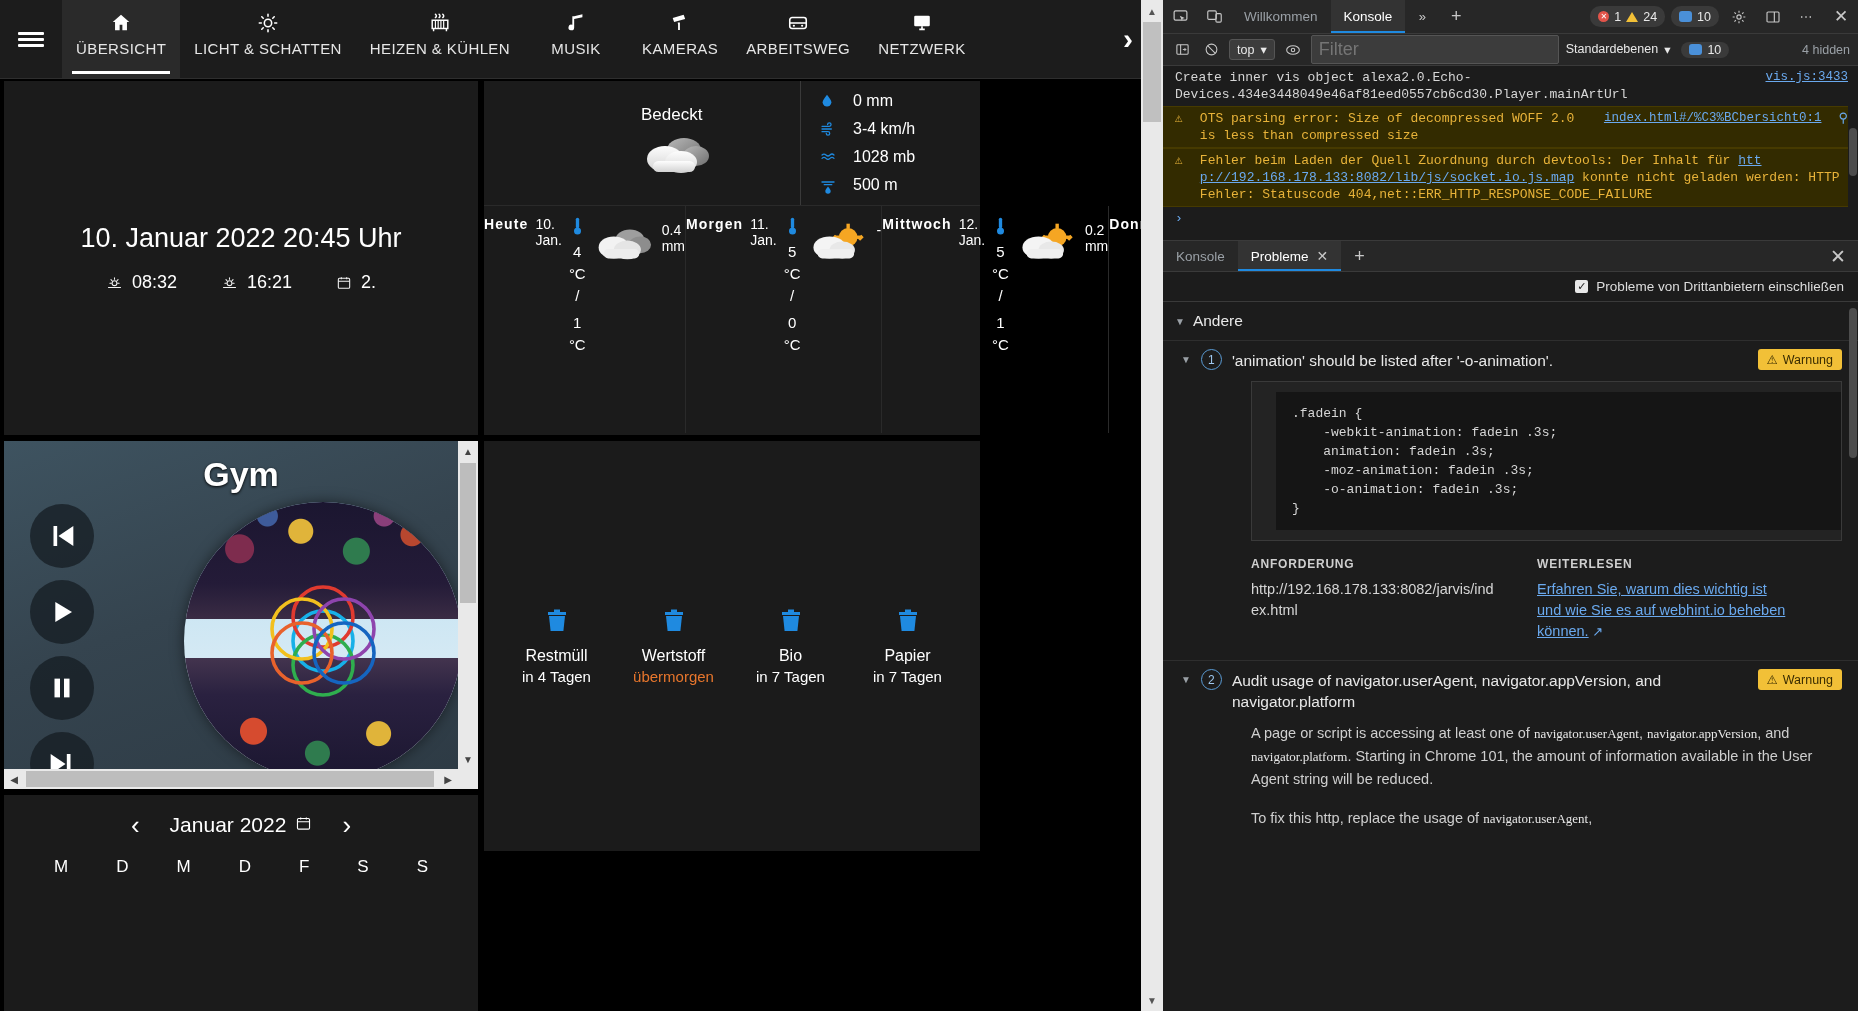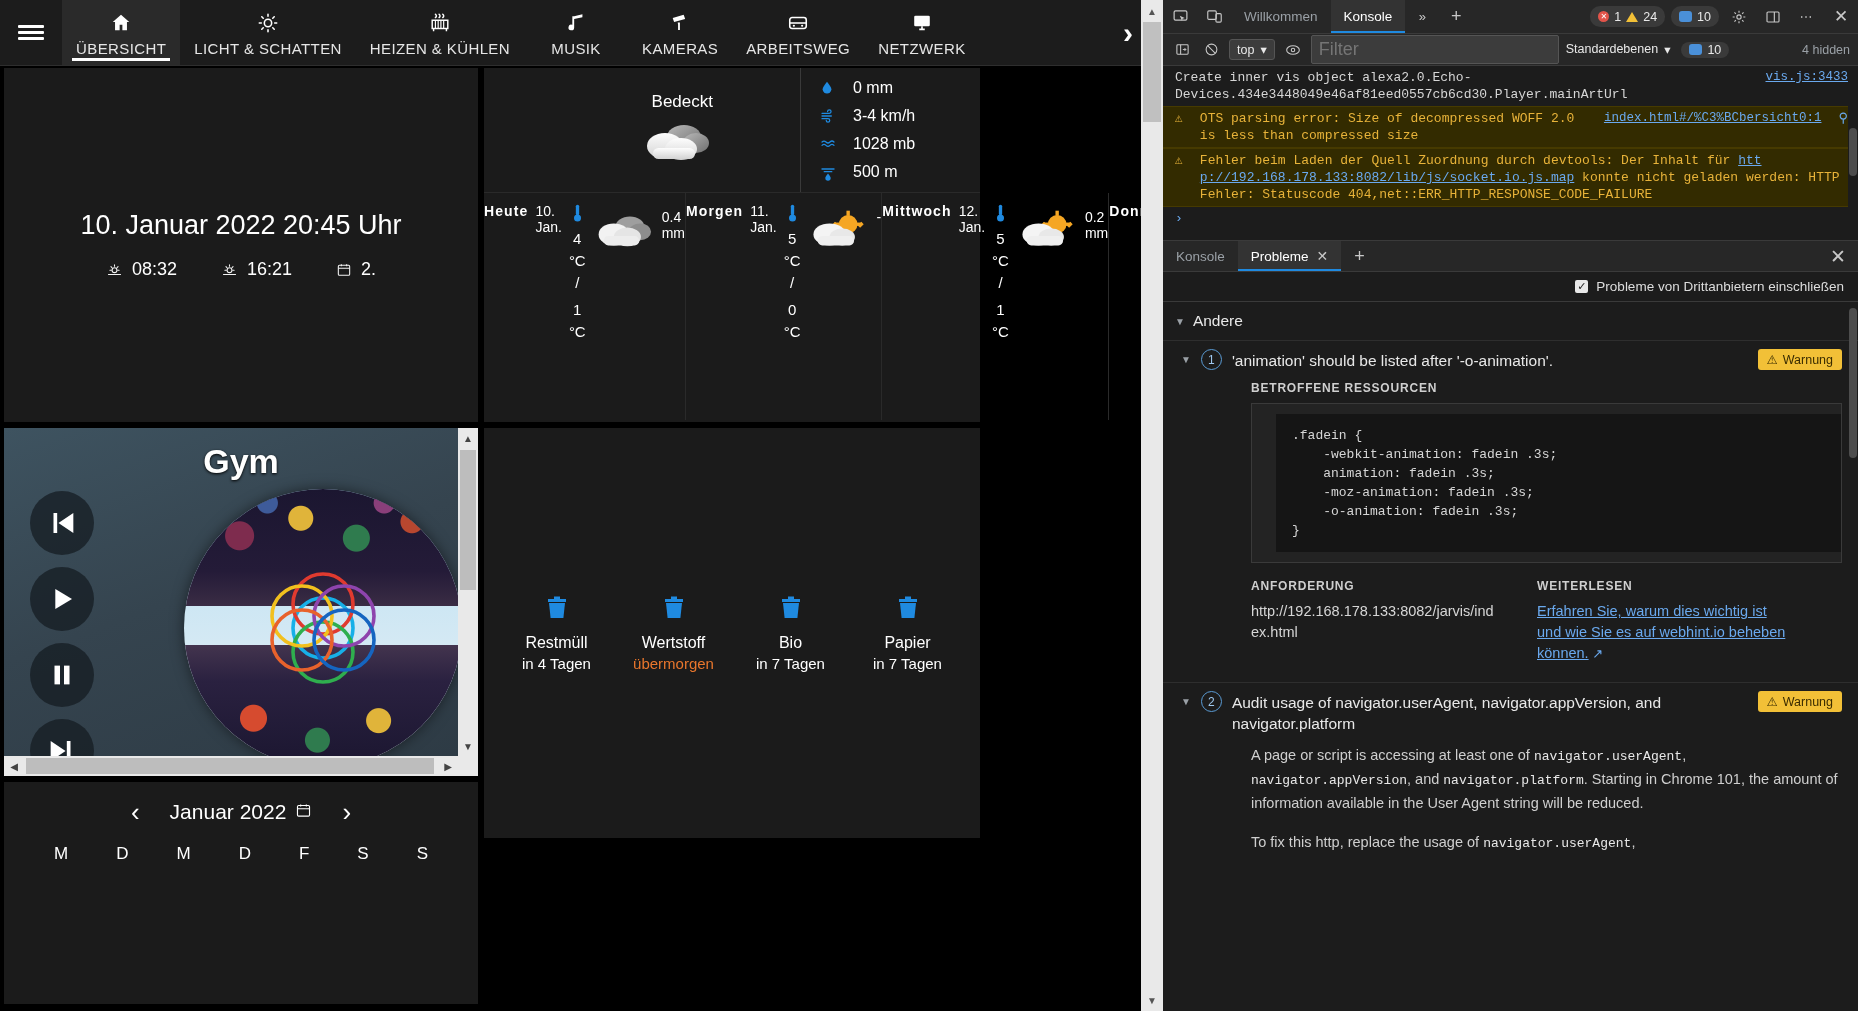--- a/index.html
+++ b/index.html
@@ -9,21 +9,21 @@
     font-family: "Liberation Sans", sans-serif;
     overflow: hidden;
   }
   .screen { position: relative; width: 1858px; height: 1011px; display: flex; }
 
   
   .vis { width: 1163px; height: 1011px; background: #000; position: relative; overflow: hidden; }
 
   
   .navbar {
-    height: 66px; background: #1c1c1c; display: flex; align-items: stretch;
+    height: 79px; background: #1c1c1c; display: flex; align-items: stretch;
     border-bottom: 1px solid #2e2e2e; position: relative;
   }
   .burger { width: 62px; display: flex; align-items: center; justify-content: center; cursor: pointer; }
   .burger span { display:block; width: 26px; height: 3px; background: #fff; margin: 3px 0; border-radius: 1px; }
   .navitem {
     min-width: 104px; padding: 8px 14px 0; display: flex; flex-direction: column;
     align-items: center; justify-content: flex-start; color: #e6e6e6; cursor: pointer;
     position: relative; flex: 0 0 auto;
   }
   .navitem .nico { font-size: 22px; line-height: 26px; height: 30px; display:flex; align-items:center; }
@@ -45,21 +45,21 @@
   .clock-inner { height: 100%; display: flex; flex-direction: column; align-items: center; justify-content: center; gap: 18px; }
   .clock-date { color: #fff; font-size: 27px; font-weight: 400; }
   .clock-row { display: flex; gap: 44px; align-items: center; color: #fff; font-size: 18px; }
   .clock-row .cell { display: flex; align-items: center; gap: 9px; }
   .clock-row .cico { font-size: 17px; color: #fff; opacity: .95; }
 
   
   #weatherPanel { left: 484px; top: 2px; width: 496px; height: 354px; }
   .wtop { display: flex; height: 124px; }
   .wtop-left { flex: 1; display: flex; align-items: center; justify-content: center; gap: 18px; padding-left: 70px; }
-  .wcond { display: flex; flex-direction: column; align-items: flex-end; gap: 4px; }
+  .wcond { display: flex; flex-direction: column; align-items: flex-start; gap: 4px; }
   .wcond-text { color: #fff; font-size: 17px; }
   .wtemp-wrap { display: flex; flex-direction: column; align-items: center; }
   .wtemp { color: #1f8ae0; font-size: 48px; font-weight: 300; line-height: 50px; letter-spacing: 1px; }
   .wfeels { color: #fff; font-size: 15px; margin-top: 10px; }
   .wstats { width: 180px; border-left: 1px solid #3a3a3a; display: flex; flex-direction: column;
             justify-content: center; gap: 10px; padding-left: 18px; }
   .wstat { display: flex; align-items: center; gap: 12px; color: #fff; font-size: 16px; }
   .wstat .sico { width: 22px; text-align: center; color:#1f8ae0; font-size: 17px; }
 
   .wdays { display: flex; height: 228px; border-top: 1px solid #2a2a2a; }
@@ -198,21 +198,21 @@
   .issue-body { padding-left: 76px; padding-top: 10px; }
   .sect-label { font-size:12px; letter-spacing:.8px; color:#cfcfcf; font-weight:700; margin-bottom: 8px; }
   .code-wrap { background:#232323; border:1px solid #3a3a3a; padding: 10px 0 10px 24px; }
   .codebox { background:#151515; padding: 12px 16px; font-family:"Liberation Mono", monospace;
      font-size:13px; color:#d6d6d6; line-height: 19px; white-space: pre; }
   .cols2 { display:flex; gap: 36px; margin-top: 16px; }
   .col { max-width: 250px; }
   .col a { color:#6aa9ee; text-decoration: underline; line-height:21px; font-size:14.5px; }
   .col .val { color:#d6d6d6; font-size:14.5px; line-height:21px; word-break: break-all; }
   .para { color:#cfcfcf; font-size:14.5px; line-height:23px; padding-left: 76px; padding-top: 10px; }
-  .mono-inline { font-family:Liberation Mono, monospace; font-size:13px; color:#e8e8e8; }
+  .mono-inline { font-family:Liberation Serif, serif; font-size:13px; color:#e8e8e8; }
 
   .icon-svg { display:block; }
 </style>
 </head>
 <body>
 
 <div class="screen">
 
   <div class="vis">
 
@@ -856,21 +856,20 @@
         <div class="issue-head">
           <span class="caret" style="padding-top:5px;padding-left:6px">▼</span>
           <span class="badge-count">1</span>
           <span class="issue-title">'animation' should be listed after '-o-animation'.</span>
           <span class="warn-badge">
             <span>⚠</span>
             <span>Warnung</span>
           </span>
         </div>
         <div class="issue-body">
-          <div class="sect-label">BETROFFENE RESSOURCEN</div>
           <div class="code-wrap">
             <div class="codebox">.fadein {
     -webkit-animation: fadein .3s;
     animation: fadein .3s;
     -moz-animation: fadein .3s;
     -o-animation: fadein .3s;
 }</div>
           </div>
           <div class="cols2">
             <div class="col">

